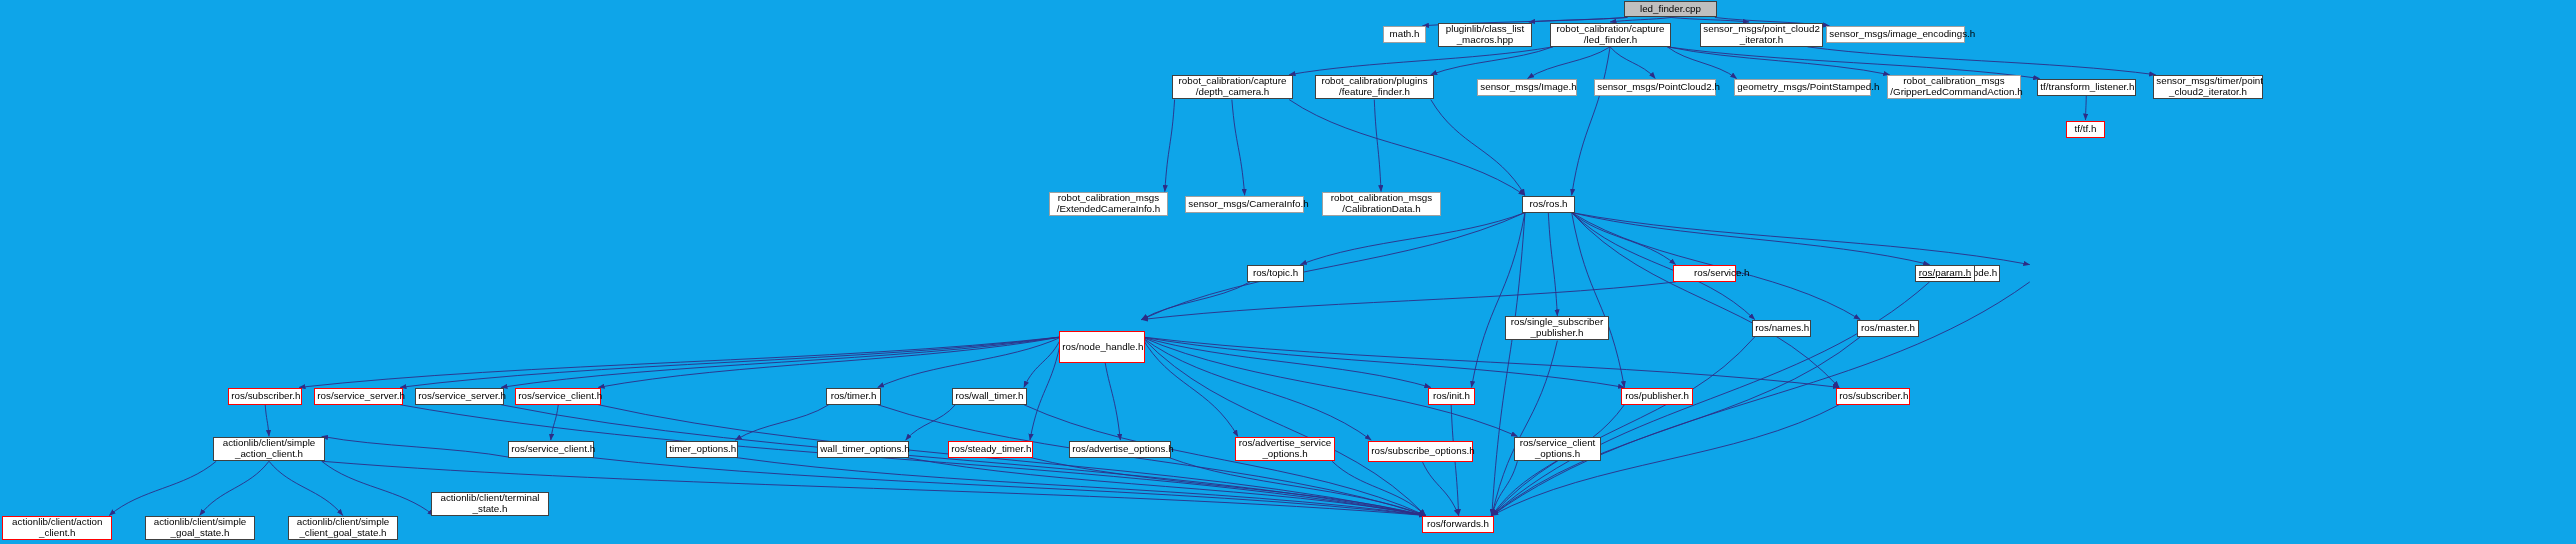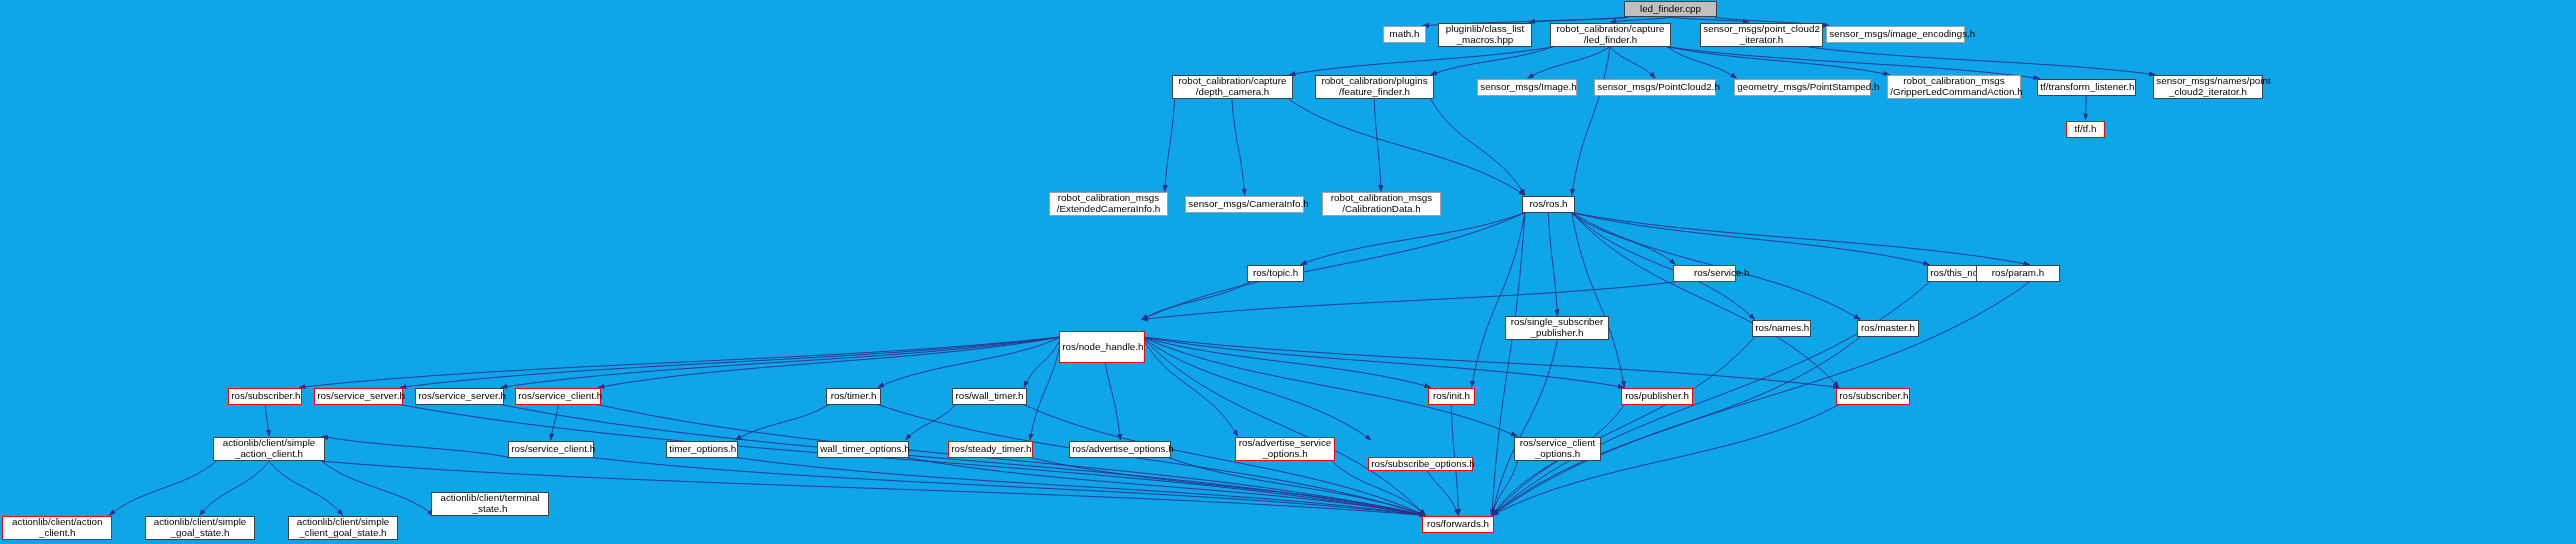--- a/index.html
+++ b/index.html
@@ -166,33 +166,33 @@
       <div class="node" style="left: 1172px; top: 75px; width: 121px; height: 24px;"><span class="node-label">robot_calibration/capture
 /depth_camera.h</span></div>
       <div class="node" style="left: 1315px; top: 75px; width: 119px; height: 24px;"><span class="node-label">robot_calibration/plugins
 /feature_finder.h</span></div>
       <div class="node gray-border" style="left: 1477px; top: 79px; width: 100px; height: 16.6px;"><span class="node-label">sensor_msgs/Image.h</span></div>
       <div class="node gray-border" style="left: 1594px; top: 79px; width: 122px; height: 16.6px;"><span class="node-label">sensor_msgs/PointCloud2.h</span></div>
       <div class="node gray-border" style="left: 1734px; top: 79px; width: 137px; height: 16.6px;"><span class="node-label">geometry_msgs/PointStamped.h</span></div>
       <div class="node gray-border" style="left: 1887px; top: 75px; width: 134px; height: 24px;"><span class="node-label">robot_calibration_msgs
 /GripperLedCommandAction.h</span></div>
       <div class="node" style="left: 2037px; top: 79px; width: 99px; height: 16.6px;"><span class="node-label">tf/transform_listener.h</span></div>
-      <div class="node" style="left: 2153px; top: 75px; width: 110px; height: 24px;"><span class="node-label">sensor_msgs/names/point
+      <div class="node" style="left: 2153px; top: 75px; width: 110px; height: 24px;"><span class="node-label">sensor_msgs/timer/point
 _cloud2_iterator.h</span></div>
       <div class="node gray-border" style="left: 1049px; top: 192px; width: 119px; height: 24px;"><span class="node-label">robot_calibration_msgs
 /ExtendedCameraInfo.h</span></div>
       <div class="node gray-border" style="left: 1185px; top: 196px; width: 119px; height: 16.6px;"><span class="node-label">sensor_msgs/CameraInfo.h</span></div>
       <div class="node gray-border" style="left: 1322px; top: 192px; width: 119px; height: 24px;"><span class="node-label">robot_calibration_msgs
 /CalibrationData.h</span></div>
       <div class="node" style="left: 1522px; top: 196px; width: 53px; height: 16.6px;"><span class="node-label">ros/ros.h</span></div>
       <div class="node red" style="left: 2066px; top: 121px; width: 39px; height: 16.6px;"><span class="node-label">tf/tf.h</span></div>
       <div class="node" style="left: 1247px; top: 265px; width: 57px; height: 16.6px;"><span class="node-label">ros/topic.h</span></div>
       <div class="node red" style="left: 1673px; top: 265px; width: 63px; height: 16.6px; padding-left: 20px;"><span class="node-label">ros/service.h</span></div>
       <div class="node" style="left: 1927px; top: 265px; width: 73px; height: 16.6px;"><span class="node-label">ros/this_node.h</span></div>
-      <div class="node" style="left: 1976px; top: 265px; width: 84px; height: 16.6px;"><span class="node-label">ros/param.h</span></div>
+      <div class="node" style="left: 1915px; top: 265px; width: 60px; height: 16.6px; text-decoration: underline;"><span class="node-label">ros/param.h</span></div>
       <div class="node" style="left: 1505px; top: 316px; width: 104px; height: 24px;"><span class="node-label">ros/single_subscriber
 _publisher.h</span></div>
       <div class="node red" style="left: 1059px; top: 320px; width: 86px; height: 32px; margin-top: 11px;"><span class="node-label">ros/node_handle.h</span></div>
       <div class="node" style="left: 1752px; top: 320px; width: 59px; height: 16.6px; justify-content: center;"><span class="node-label">ros/names.h</span></div>
       <div class="node" style="left: 1857px; top: 320px; width: 62px; height: 16.6px;"><span class="node-label">ros/master.h</span></div>
       <div class="node red" style="left: 228px; top: 388px; width: 74px; height: 16.6px;"><span class="node-label">ros/subscriber.h</span></div>
       <div class="node red" style="left: 314px; top: 388px; width: 89px; height: 16.6px;"><span class="node-label">ros/service_server.h</span></div>
       <div class="node" style="left: 415px; top: 388px; width: 89px; height: 16.6px;"><span class="node-label">ros/service_server.h</span></div>
       <div class="node red" style="left: 515px; top: 388px; width: 86px; height: 16.6px;"><span class="node-label">ros/service_client.h</span></div>
       <div class="node" style="left: 826px; top: 388px; width: 55px; height: 16.6px;"><span class="node-label">ros/timer.h</span></div>
@@ -202,21 +202,21 @@
       <div class="node red" style="left: 1836px; top: 388px; width: 74px; height: 16.6px;"><span class="node-label">ros/subscriber.h</span></div>
       <div class="node" style="left: 213px; top: 437px; width: 112px; height: 24px;"><span class="node-label">actionlib/client/simple
 _action_client.h</span></div>
       <div class="node" style="left: 508px; top: 441px; width: 86px; height: 16.6px;"><span class="node-label">ros/service_client.h</span></div>
       <div class="node" style="left: 666px; top: 441px; width: 72px; height: 16.6px;"><span class="node-label">timer_options.h</span></div>
       <div class="node" style="left: 817px; top: 441px; width: 92px; height: 16.6px;"><span class="node-label">wall_timer_options.h</span></div>
       <div class="node red" style="left: 948px; top: 441px; width: 85px; height: 16.6px;"><span class="node-label">ros/steady_timer.h</span></div>
       <div class="node" style="left: 1069px; top: 441px; width: 102px; height: 16.6px;"><span class="node-label">ros/advertise_options.h</span></div>
       <div class="node red" style="left: 1235px; top: 437px; width: 100px; height: 24px;"><span class="node-label">ros/advertise_service
 _options.h</span></div>
-      <div class="node red" style="left: 1368px; top: 457px; width: 105px; height: 14px;"><span class="node-label">ros/subscribe_options.h</span></div>
+      <div class="node red" style="left: 1368px; top: 441px; width: 105px; height: 21px;"><span class="node-label">ros/subscribe_options.h</span></div>
       <div class="node" style="left: 1514px; top: 437px; width: 87px; height: 24px;"><span class="node-label">ros/service_client
 _options.h</span></div>
       <div class="node red" style="left: 2.3px; top: 516px; width: 110px; height: 24px;"><span class="node-label">actionlib/client/action
 _client.h</span></div>
       <div class="node" style="left: 145px; top: 516px; width: 110px; height: 24px;"><span class="node-label">actionlib/client/simple
 _goal_state.h</span></div>
       <div class="node" style="left: 288px; top: 516px; width: 110px; height: 24px;"><span class="node-label">actionlib/client/simple
 _client_goal_state.h</span></div>
       <div class="node" style="left: 431px; top: 492px; width: 118px; height: 24px;"><span class="node-label">actionlib/client/terminal
 _state.h</span></div>

